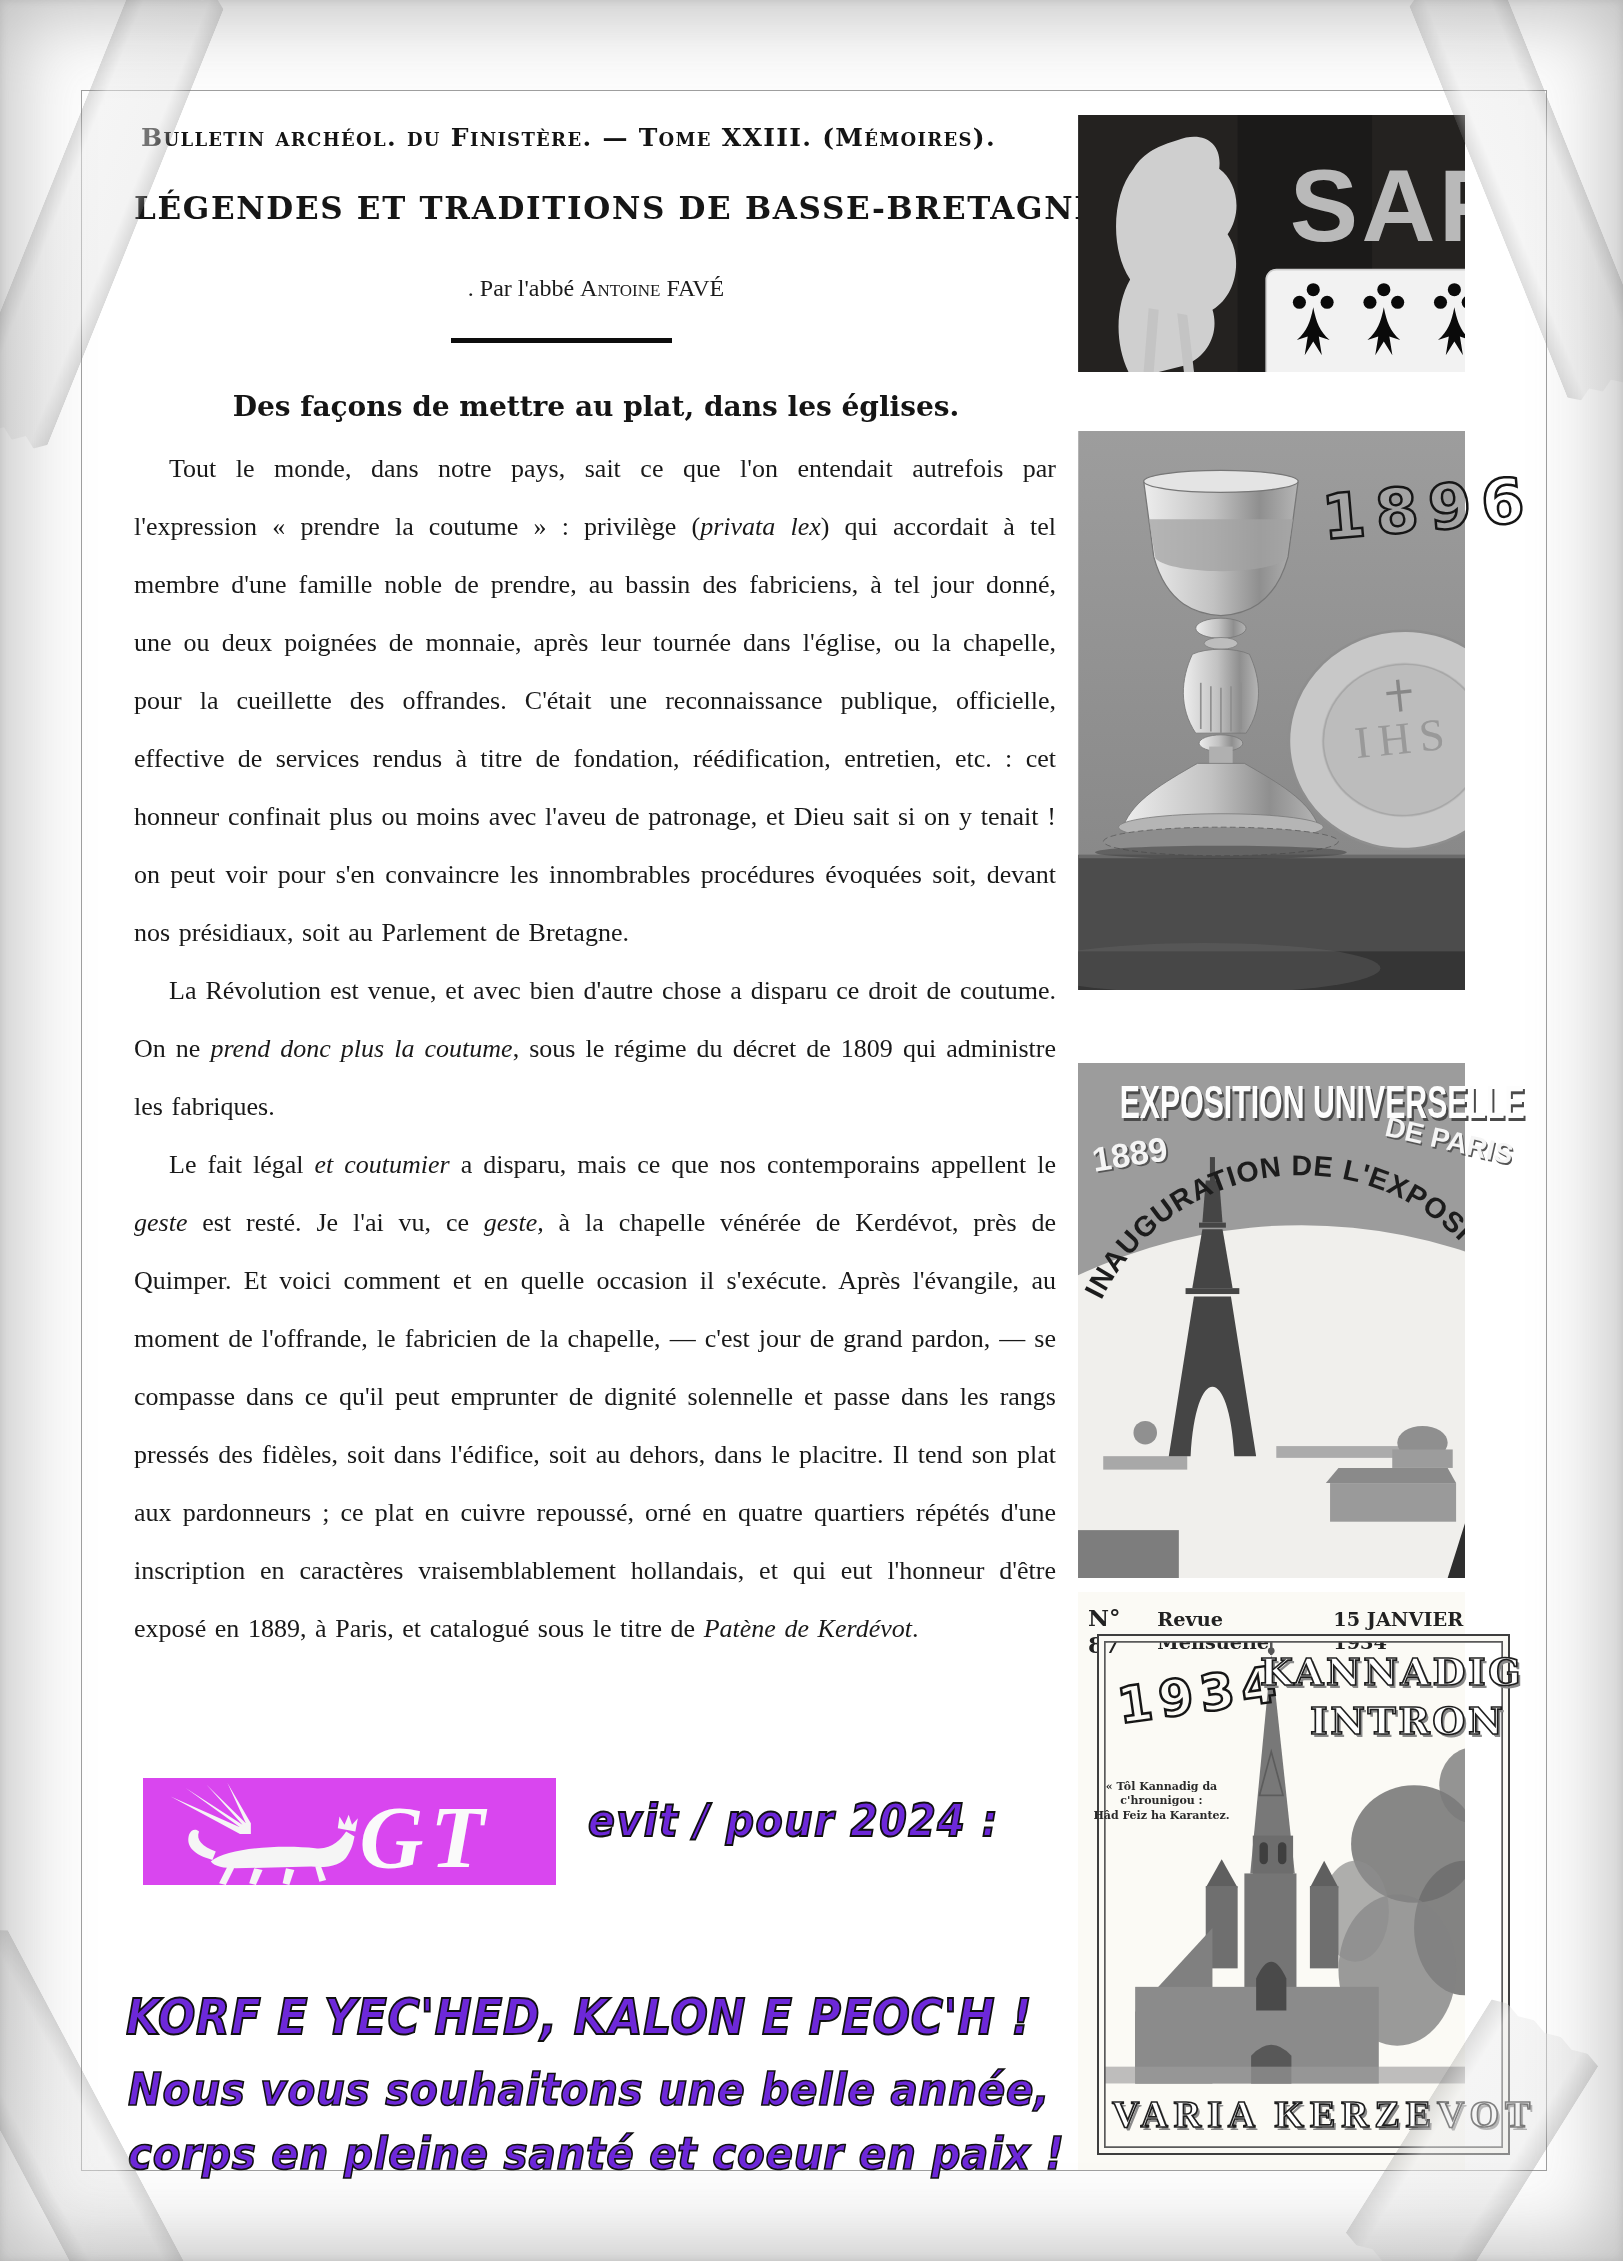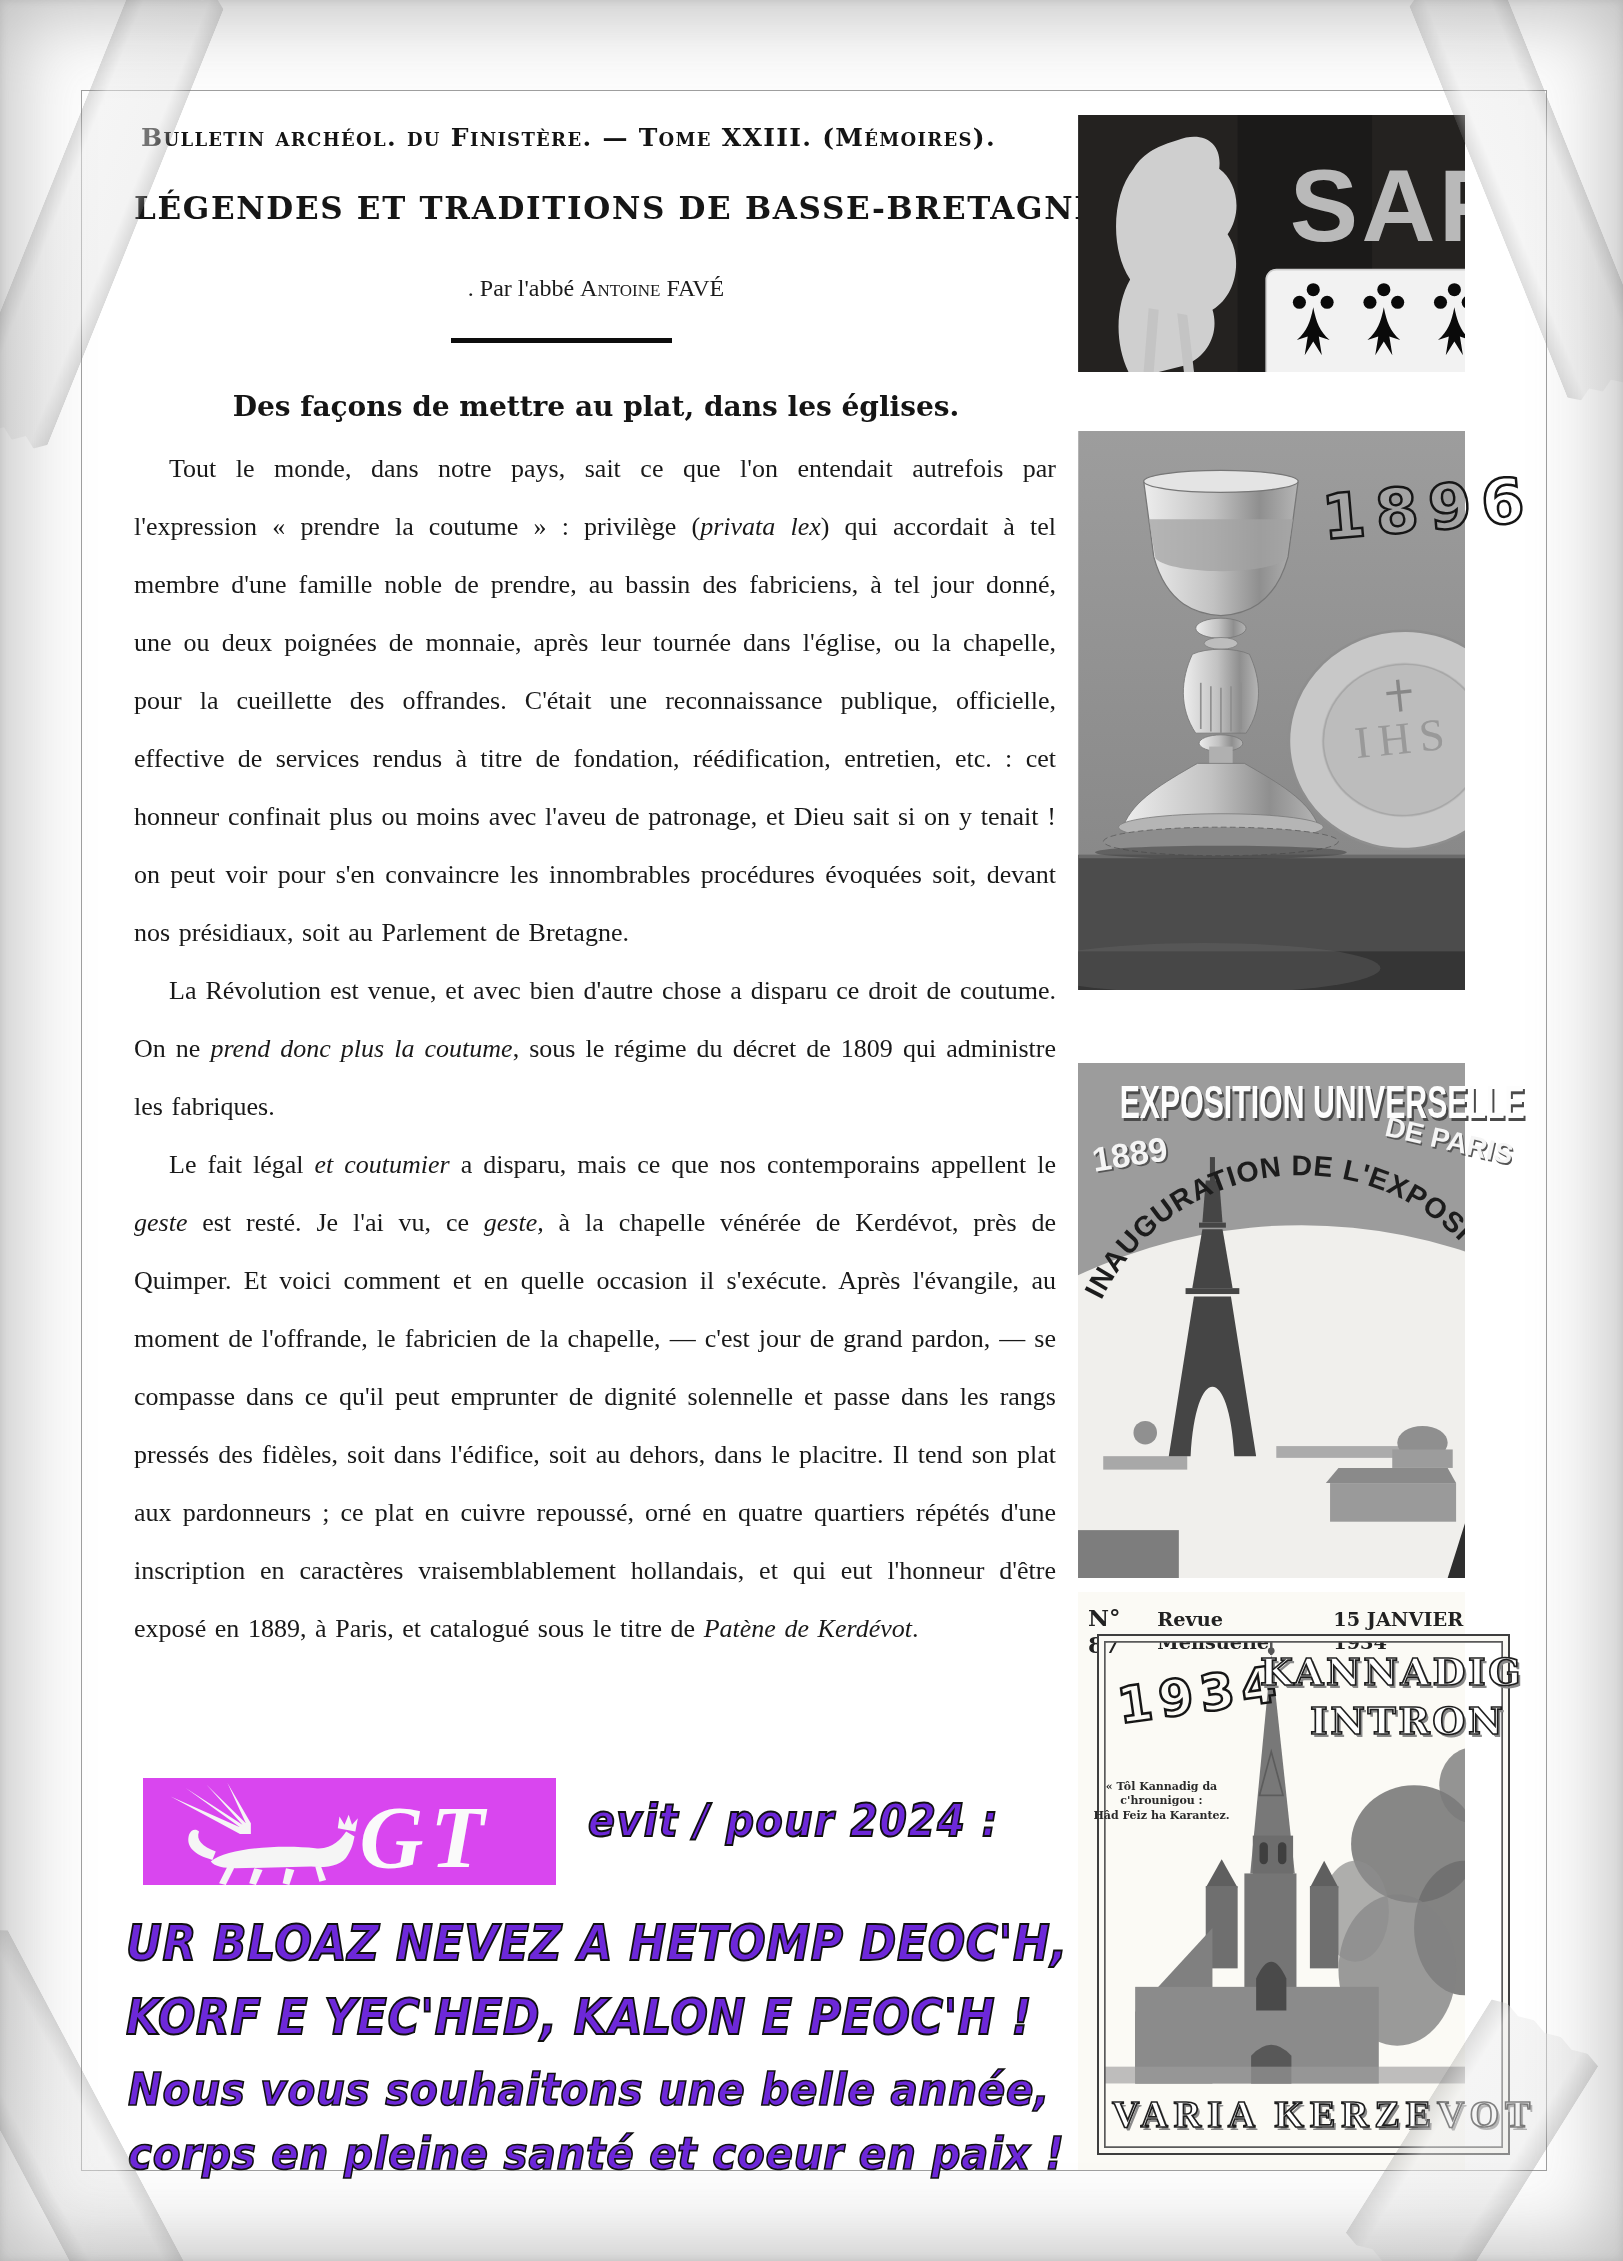--- a/index.html
+++ b/index.html
@@ -272,21 +272,20 @@
         <path d="M80 94 L70 114 L78 116 L88 96 Z"></path>
           <path d="M112 96 L106 114 L114 116 L122 98 Z"></path>
         <path d="M150 96 L146 114 L154 116 L160 98 Z"></path>
           <path d="M185 94 L190 112 L198 110 L192 94 Z"></path>
         <path d="M62 86 C40 80 30 70 34 56 C36 50 42 48 46 52 C42 62 50 70 66 76 Z"></path>
       </g>
       <text x="258" y="106" font-family="Liberation Serif, serif" font-style="italic" font-weight="bold" font-size="106" letter-spacing="8" fill="#fafafa">GT</text>
     </svg>
   </div>
   <div class="abs bubble slant g-intro"><span class="squeeze">evit / pour 2024 :</span></div>
-  <div class="abs bubble slant g-br1"><span class="squeeze">UR BLOAZ NEVEZ A HETOMP DEOC'H,</span></div>
   <div class="abs bubble slant g-br2"><span class="squeeze">KORF E YEC'HED, KALON E PEOC'H !</span></div>
   <div class="abs bubble slant g-fr2"><span class="squeeze2">corps en pleine santé et coeur en paix !</span></div>
   <div class="abs bubble slant g-fr1"><span class="squeeze2">Nous vous souhaitons une belle année,</span></div>
 
   <div class="tape tape-tl"></div>
   <div class="tape tape-tr"></div>
   <div class="tape tape-bl"></div>
   <div class="tape tape-br"></div>
 
   <div class="vignette"></div>

